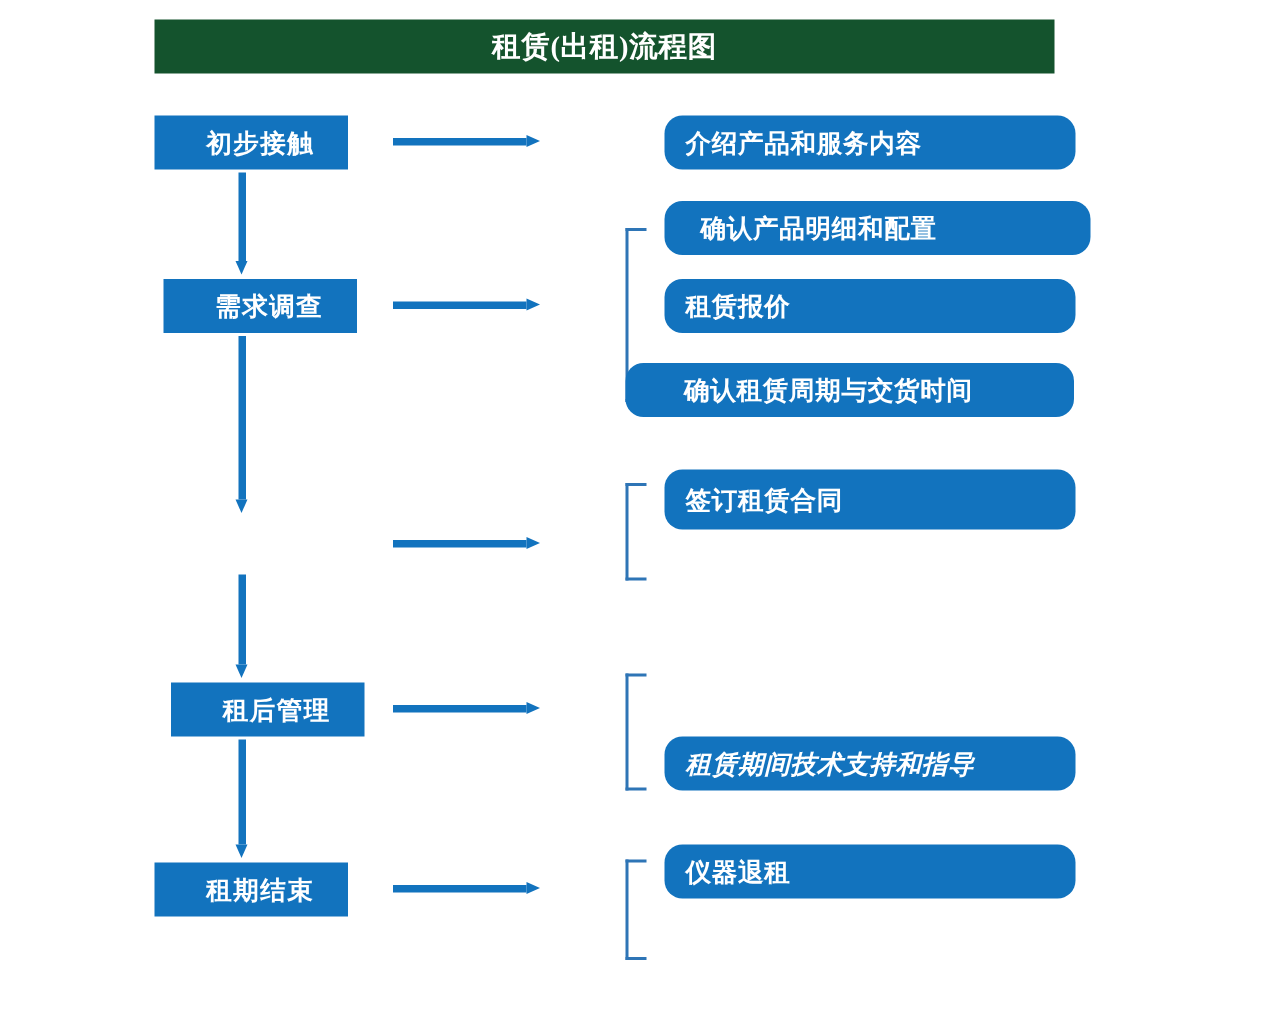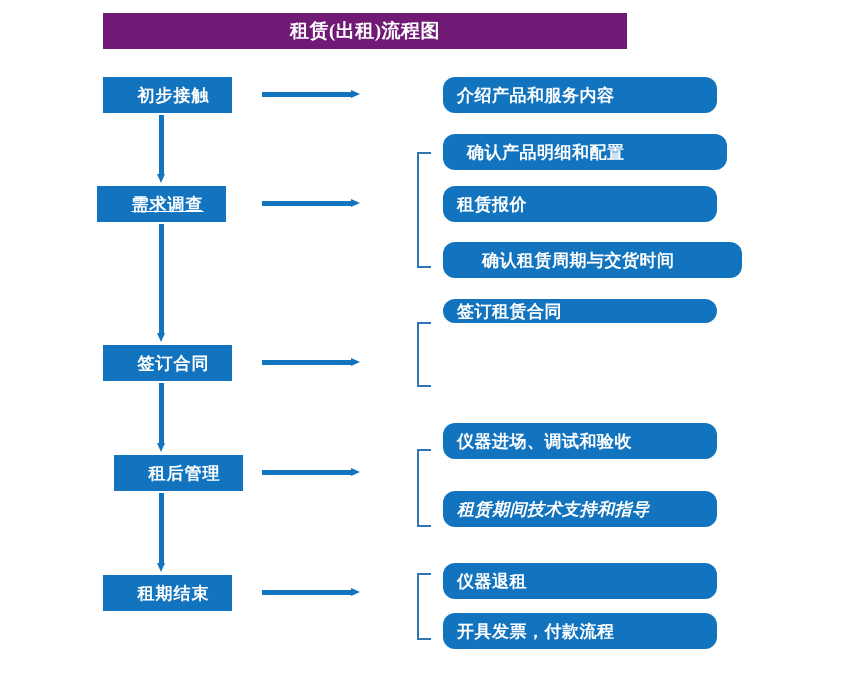--- a/index.html
+++ b/index.html
@@ -17,23 +17,23 @@
     height: 688px;
     background: #ffffff;
     overflow: hidden;
   }
 
   
   .title-bar {
     position: absolute;
     left: 103px;
     top: 13px;
-    width: 524px;
+    width: 600px;
     height: 36px;
-    background: #701a75;
+    background: #14532d;
     color: #ffffff;
     display: flex;
     align-items: center;
     justify-content: center;
     font-size: 19px;
     font-weight: bold;
     letter-spacing: 0.5px;
   }
 
   
@@ -119,23 +119,22 @@
 </style>
 </head>
 <body>
 
 <div id="flowchart-canvas">
 
   <div class="title-bar">租赁(出租)流程图</div>
 
   <div class="node-box stage" style="left:103px; top:77px; width:117px; height:36px;">初步接触</div>
 
-  <div class="node-box stage" style="left:97px; top:186px; width:117px; height:36px;text-decoration:underline;">需求调查</div>
-
-  <div class="node-box stage" style="left:103px; top:345px; width:117px; height:36px;">签订合同</div>
+  <div class="node-box stage" style="left:109px; top:186px; width:117px; height:36px;">需求调查</div>
+
 
   <div class="node-box stage" style="left:103px; top:455px; width:117px; height:36px;margin-left:11px;">租后管理</div>
 
   <div class="node-box stage" style="left:103px; top:575px; width:117px; height:36px;">租期结束</div>
 
   <div class="v-arrow" style="left:157px; top:115px; height:68px;">
     <div class="shaft" style="height:59px;"></div>
     <div class="head"></div>
   </div>
 
@@ -186,26 +185,24 @@
   <div class="group-bracket" style="left:417px; top:449px; height:78px;"></div>
 
   <div class="group-bracket" style="left:417px; top:573px; height:67px;"></div>
 
   <div class="node-box detail" style="left:443px; top:77px; width:260px; height:36px;">介绍产品和服务内容</div>
 
   <div class="node-box detail" style="left:443px; top:134px; width:260px; height:36px;padding-left:24px;">确认产品明细和配置</div>
 
   <div class="node-box detail" style="left:443px; top:186px; width:260px; height:36px;">租赁报价</div>
 
-  <div class="node-box detail" style="left:443px; top:242px; width:260px; height:36px;padding-left:39px;">确认租赁周期与交货时间</div>
-
-  <div class="node-box detail" style="left:443px; top:299px; width:260px; height:24px;">签订租赁合同</div>
-
-
-  <div class="node-box detail" style="left:443px; top:423px; width:260px; height:36px;">仪器进场、调试和验收</div>
+  <div class="node-box detail" style="left:417px; top:242px; width:260px; height:36px;padding-left:39px;">确认租赁周期与交货时间</div>
+
+  <div class="node-box detail" style="left:443px; top:313px; width:260px; height:40px;">签订租赁合同</div>
+
+
 
   <div class="node-box detail" style="left:443px; top:491px; width:260px; height:36px;font-style:italic;">租赁期间技术支持和指导</div>
 
   <div class="node-box detail" style="left:443px; top:563px; width:260px; height:36px;">仪器退租</div>
 
-  <div class="node-box detail" style="left:443px; top:613px; width:260px; height:36px;">开具发票，付款流程</div>
 
 </div>
 
 </body></html>

